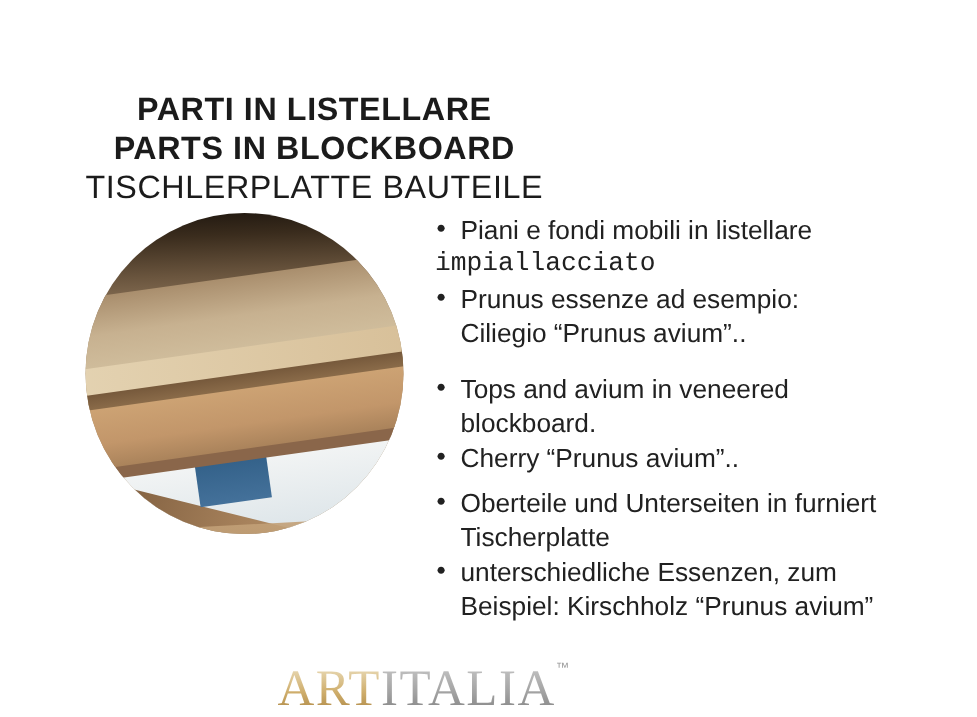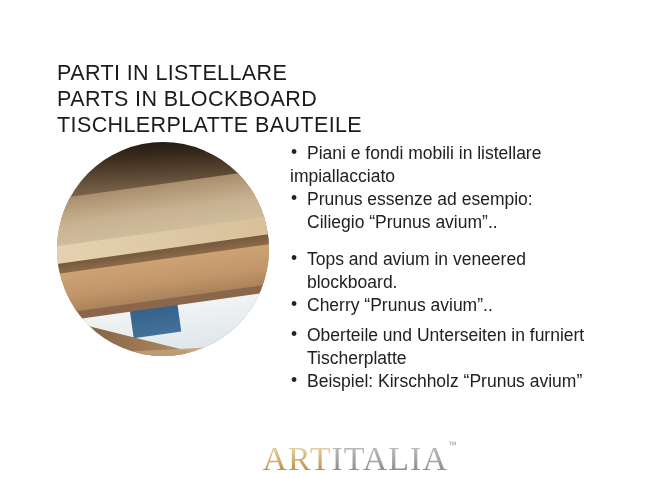--- a/index.html
+++ b/index.html
@@ -3,21 +3,21 @@
 <meta charset="utf-8">
 <style>
   html,body{margin:0;padding:0;background:#ffffff;}
   .slide{
     position:relative;width:651px;height:478px;background:#ffffff;
     overflow:hidden;font-family:"Liberation Sans",sans-serif;
   }
 
   
   .title{position:absolute;left:57px;top:60px;color:#1b1b1b;line-height:26px;font-size:21.5px;letter-spacing:.4px;}
-  .title .t-bold{font-weight:400;}
+  .title .t-bold{font-weight:700;text-align:center;}
   .title .t-light{font-weight:400;}
 
   
   .photo{
     position:absolute;left:57px;top:142px;width:212px;height:214px;
     border-radius:50%;overflow:hidden;
     background:linear-gradient(178deg,#1f170f 0%,#3a2c1d 8%,#6a553e 20%,#8d755a 30%,#a18868 38%,#a68d6c 100%);
   }
   .photo .layer{position:absolute;left:-54px;width:320px;transform:rotate(-8deg);}
   .ly-white{top:164px;height:130px;background:linear-gradient(180deg,#f2f4f4,#dde5e9 40%,#eaeff1);}
@@ -34,25 +34,25 @@
   .ly-p1face{top:42px;height:47px;background:linear-gradient(180deg,#a98e6d,#c7b190 55%,#cfbc9b);}
 
   
   .bullets{
     position:absolute;left:288px;top:142px;width:362px;
     font-size:17.5px;line-height:23px;color:#212121;
   }
   .bgroup:nth-child(2){margin-top:14px;}
   .bgroup:nth-child(3){margin-top:7px;}
   .line{position:relative;padding-left:19px;white-space:nowrap;}
-  .line.flush{padding-left:2px;}
+  .line.flush{padding-left:2px;font-family:Liberation Mono, monospace;}
   .dot{position:absolute;left:3px;top:-1px;}
 
   
-  .footer{position:absolute;left:157px;top:428px;width:300px;text-align:right;}
+  .footer{position:absolute;left:185px;top:428px;width:300px;text-align:left;}
   .logo{font-family:"Liberation Serif",serif;font-size:34px;line-height:34px;letter-spacing:1px;white-space:nowrap;}
   .logo-art{color:#bd9c5e;}
   .logo-italia{color:#999999;}
   @supports ((-webkit-background-clip:text) or (background-clip:text)){
     .logo-art{background:linear-gradient(180deg,#ecdfbf 5%,#cfae6c 55%,#a8813f);
       -webkit-background-clip:text;background-clip:text;-webkit-text-fill-color:transparent;}
     .logo-italia{background:linear-gradient(180deg,#c2c2c2 10%,#a3a3a3 55%,#7f7f7f);
       -webkit-background-clip:text;background-clip:text;-webkit-text-fill-color:transparent;}
   }
   .logo-tm{font-family:"Liberation Sans",sans-serif;font-size:9px;color:#9a9a9a;vertical-align:22px;letter-spacing:0;}
@@ -89,21 +89,21 @@
       </div>
       <div class="bgroup">
         <div class="line"><span class="dot">•</span><span>Tops and avium in veneered</span></div>
         <div class="line"><span>blockboard.</span></div>
         <div class="line"><span class="dot">•</span></div>
         <div class="line"><span>Cherry “Prunus avium”..</span></div>
       </div>
       <div class="bgroup">
         <div class="line"><span class="dot">•</span><span>Oberteile und Unterseiten in furniert</span></div>
         <div class="line"><span>Tischerplatte</span></div>
-        <div class="line"><span class="dot">•</span></div>
+        <div class="line"><span class="dot">•</span><span>unterschiedliche Essenzen, zum</span></div>
         <div class="line"><span>Beispiel: Kirschholz “Prunus avium”</span></div>
       </div>
     </div>
 
   <div class="footer">
     <div class="logo">
       <span class="logo-art">ART</span><span class="logo-italia">ITALIA</span><span class="logo-tm">™</span>
     </div>
 
   </div>

